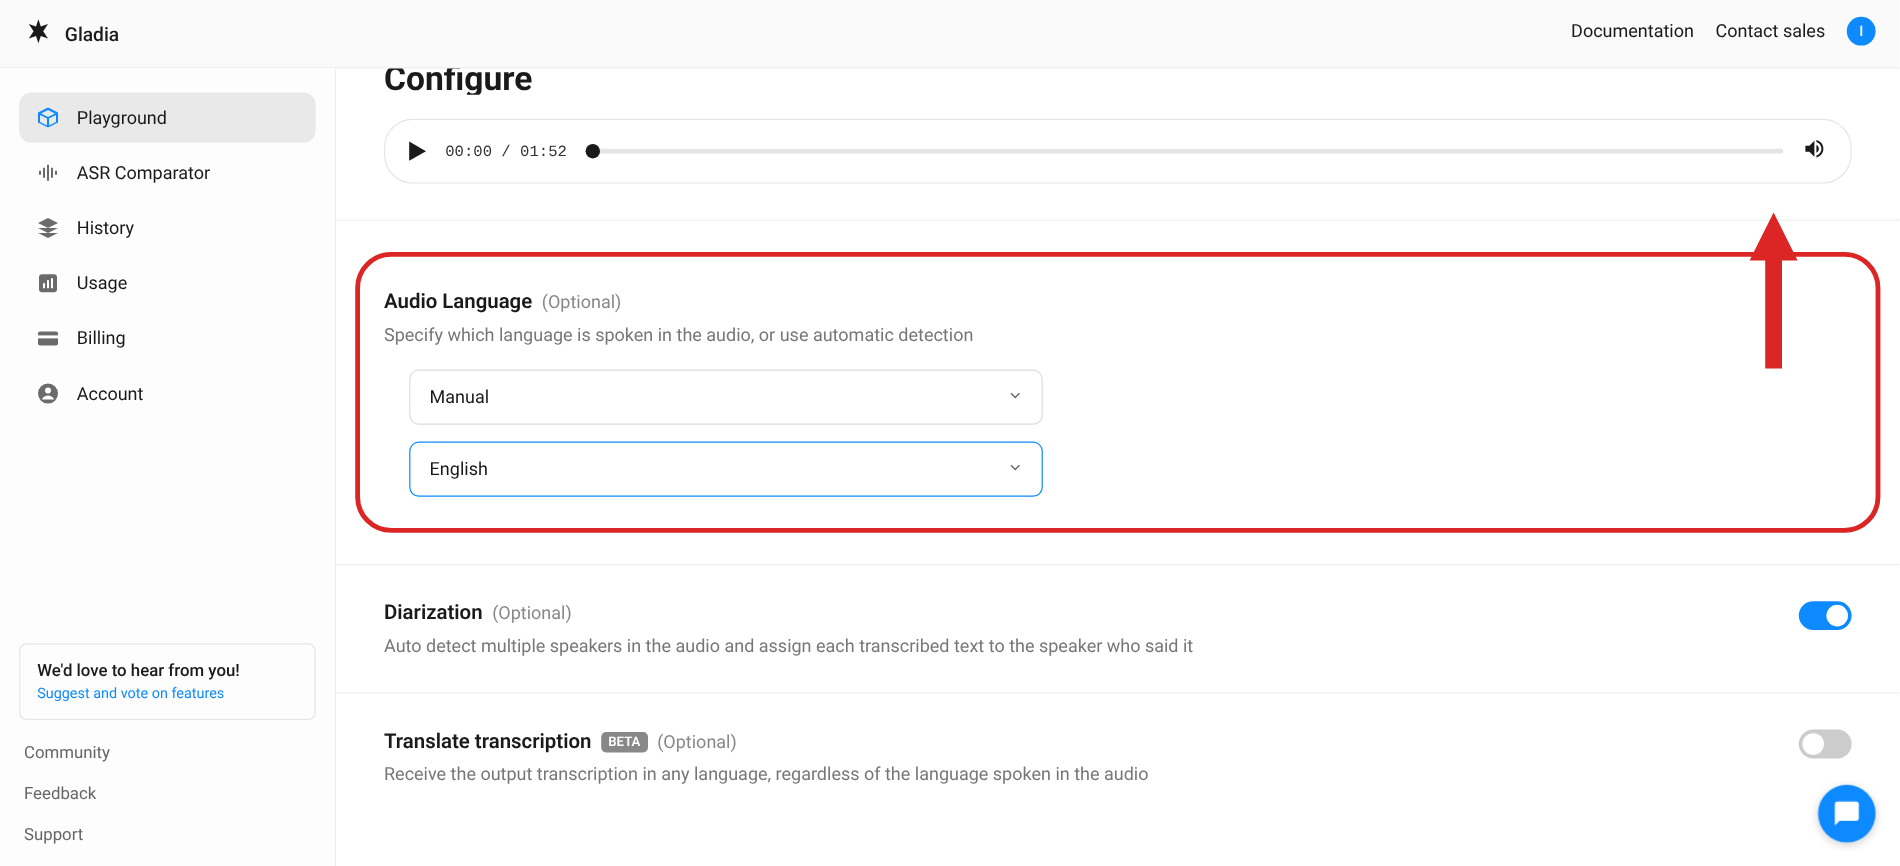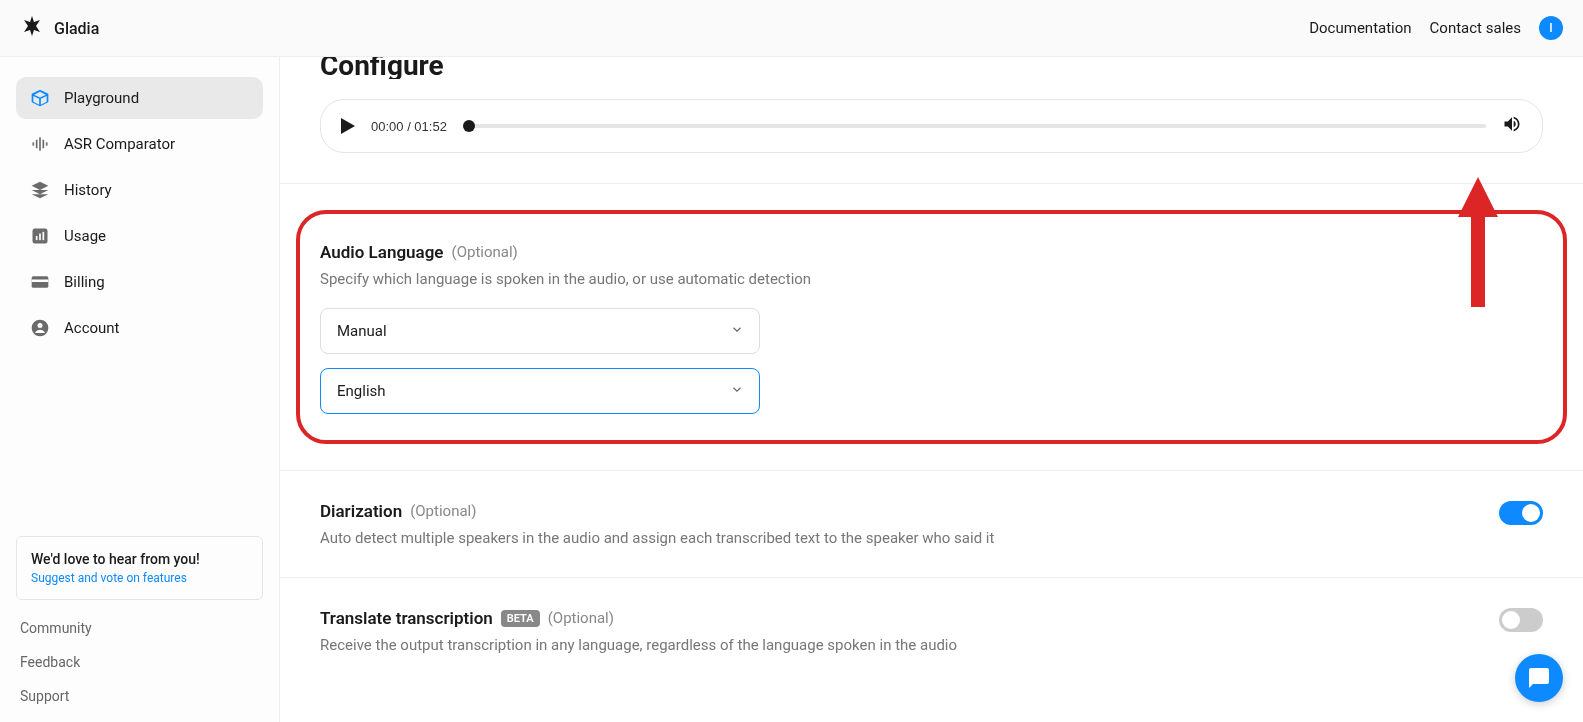--- a/index.html
+++ b/index.html
@@ -7,21 +7,21 @@
       padding: 0;
       box-sizing: border-box;
     }
     body {
       font-family: -apple-system, BlinkMacSystemFont, 'Segoe UI', Roboto, sans-serif;
       background: #ffffff;
       color: #1a1a1a;
     }
     .header {
       display: flex;
-      align-items: center;
+      align-items: flex-start;
       justify-content: space-between;
       padding: 14px 20px;
       background: #fafafa;
       border-bottom: 1px solid #eeeeee;
     }
     .logo-section {
       display: flex;
       align-items: center;
       gap: 10px;
     }
@@ -163,21 +163,21 @@
     }
     .play-btn {
       width: 0;
       height: 0;
       border-top: 8px solid transparent;
       border-bottom: 8px solid transparent;
       border-left: 14px solid #1a1a1a;
       cursor: pointer;
     }
     .time-display {
-      font-family: Liberation Sans, sans-serif;
+      font-family: Liberation Mono, monospace;
       font-size: 13px;
       color: #333;
     }
     .track {
       flex: 1;
       height: 4px;
       background: #e5e5e5;
       border-radius: 2px;
       position: relative;
     }
@@ -230,22 +230,23 @@
       color: #888;
       font-size: 15px;
     }
     .section-description {
       font-size: 15px;
       color: #777;
       margin-bottom: 20px;
     }
     .select-wrapper {
       position: relative;
-      width: 440px;
+      width: 528px;
       margin-bottom: 14px;
+      margin-left: 21px;
     }
     .select {
       width: 100%;
       padding: 13px 16px;
       border: 1px solid #ddd;
       border-radius: 8px;
       font-size: 15px;
       background: white;
       appearance: none;
       cursor: pointer;

